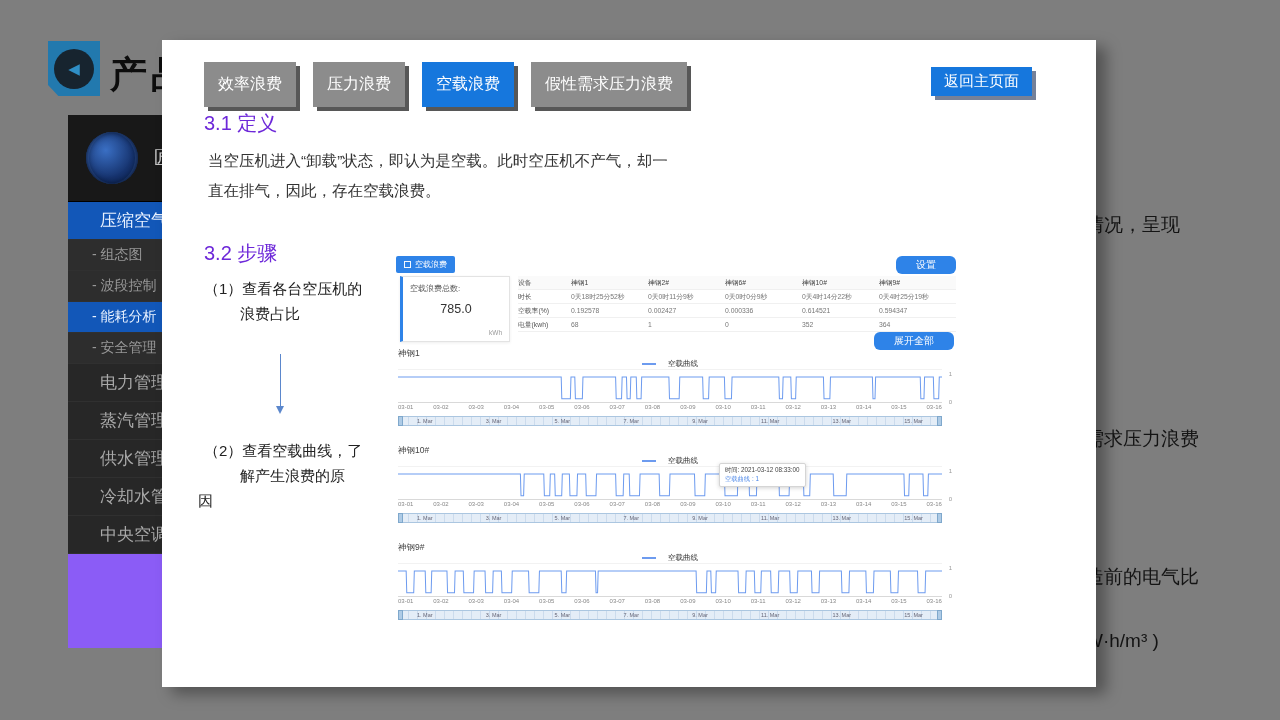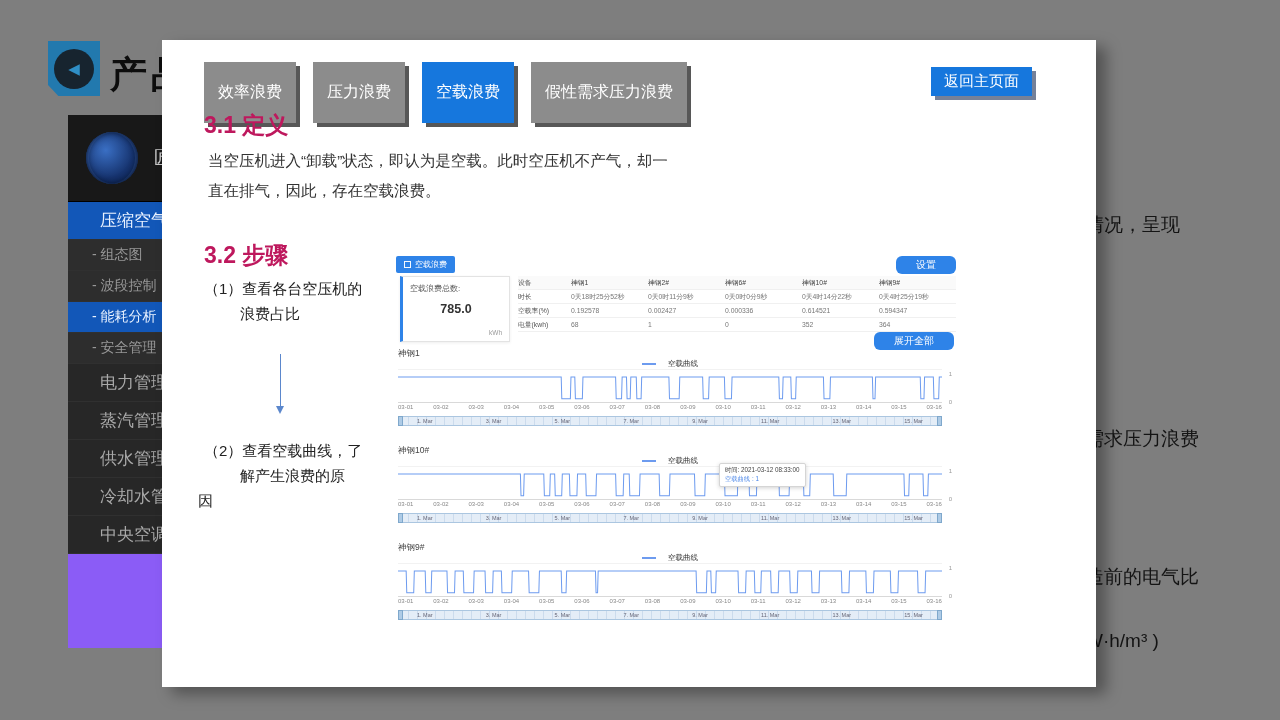--- a/index.html
+++ b/index.html
@@ -25,26 +25,26 @@
   .nav-item{display:flex;align-items:center;border-bottom:1px solid #303030;color:#a9a9a9;
     white-space:nowrap;overflow:hidden;cursor:pointer}
   .nav-item.lv1{height:37px;font-size:17px;background:#272727;padding-left:32px}
   .nav-item.lv2{height:30px;font-size:14px;background:#2d2d2d;padding-left:24px;color:#989898}
   .nav-item.active{background:#1257b8;color:#e9f2ff}
   .fragment{position:absolute;left:1085px;font-size:19px;color:#141414;white-space:nowrap;z-index:1}
   
   .modal{position:absolute;left:162px;top:40px;width:934px;height:647px;background:#fff;z-index:5;
     box-shadow:10px 7px 14px rgba(0,0,0,.35)}
   .tabs{position:absolute;left:42px;top:22px;display:flex;gap:17px}
-  .tab{background:#8c8c8c;color:#fff;font-size:16px;padding:20px 14px;cursor:pointer;white-space:nowrap;
+  .tab{background:#8c8c8c;color:#fff;font-size:16px;padding:12px 14px;cursor:pointer;white-space:nowrap;
     box-shadow:4px 4px 0 rgba(45,45,45,.8)}
   .tab.active{background:#1677dd}
   .return-btn{position:absolute;right:64px;top:27px;background:#1677dd;color:#fff;font-size:15px;
     padding:5px 13px;cursor:pointer;white-space:nowrap;box-shadow:4px 4px 0 rgba(25,45,85,.6)}
-  .h-sec{position:absolute;left:42px;font-size:23px;font-weight:bold;color:#be185d;white-space:nowrap}
+  .h-sec{position:absolute;left:42px;font-size:20px;font-weight:normal;color:#6d28d9;white-space:nowrap}
   .h-def{top:70px}
   .h-steps{top:200px}
   .para{position:absolute;left:46px;top:106px;width:580px;font-size:15.5px;color:#333;line-height:30px}
   .para div{white-space:nowrap}
   .steps{position:absolute;font-size:15px;color:#222;line-height:25px;width:200px}
   .step1{left:36px;top:236px}
   .step2{left:36px;top:398px}
   .sl-a{padding-left:6px;white-space:nowrap}
   .sl-b{padding-left:42px;white-space:nowrap}
   .sl-c{padding-left:0;white-space:nowrap}
@@ -53,21 +53,21 @@
     border:4px solid transparent;border-top:8px solid #5b87cc}
   
   .dashboard{position:absolute;left:234px;top:216px;width:560px;height:372px}
   .dash-header{position:absolute;top:0;left:0;right:0;height:15px;display:flex;justify-content:space-between;align-items:flex-start}
   .badge{background:#2e83e8;color:#fff;font-size:8px;padding:3px 8px;border-radius:2px;display:flex;align-items:center;gap:4px}
   .badge-sq{width:5px;height:5px;border:1px solid rgba(255,255,255,.95);display:inline-block}
   .btn-mini{background:#2e83e8;color:#fff;font-size:10px;padding:2px 20px;border-radius:6px;cursor:pointer;white-space:nowrap}
   .summary-card{position:absolute;left:4px;top:20px;width:106px;height:64px;background:#fff;
     border:1px solid #e3e3e3;border-left:3px solid #2e83e8;box-shadow:0 1px 3px rgba(0,0,0,.07)}
   .card-label{font-size:8px;color:#555;margin:6px 0 0 7px;white-space:nowrap}
-  .card-value{font-size:12.5px;font-weight:bold;color:#333;text-align:center;margin-top:8px}
+  .card-value{font-size:12.5px;font-weight:normal;color:#333;text-align:center;margin-top:8px}
   .card-unit{position:absolute;right:7px;bottom:5px;font-size:6.5px;color:#999}
   .waste-table{position:absolute;left:122px;top:20px;right:0}
   .t-row{display:flex;border-bottom:1px solid #f0f0f0;height:13px;align-items:center}
   .t-row.t-head{background:#fafafa;color:#444}
   .t-cell{font-size:6.8px;color:#777;white-space:nowrap;overflow:hidden;padding-right:3px}
   .t-head .t-cell{color:#444}
   .t-cell:first-child{width:50px;flex:none;color:#555}
   .t-cell:not(:first-child){flex:1}
   .expand-btn{position:absolute;right:2px;top:76px}
   .charts{position:absolute;left:2px;top:92px;right:0}

